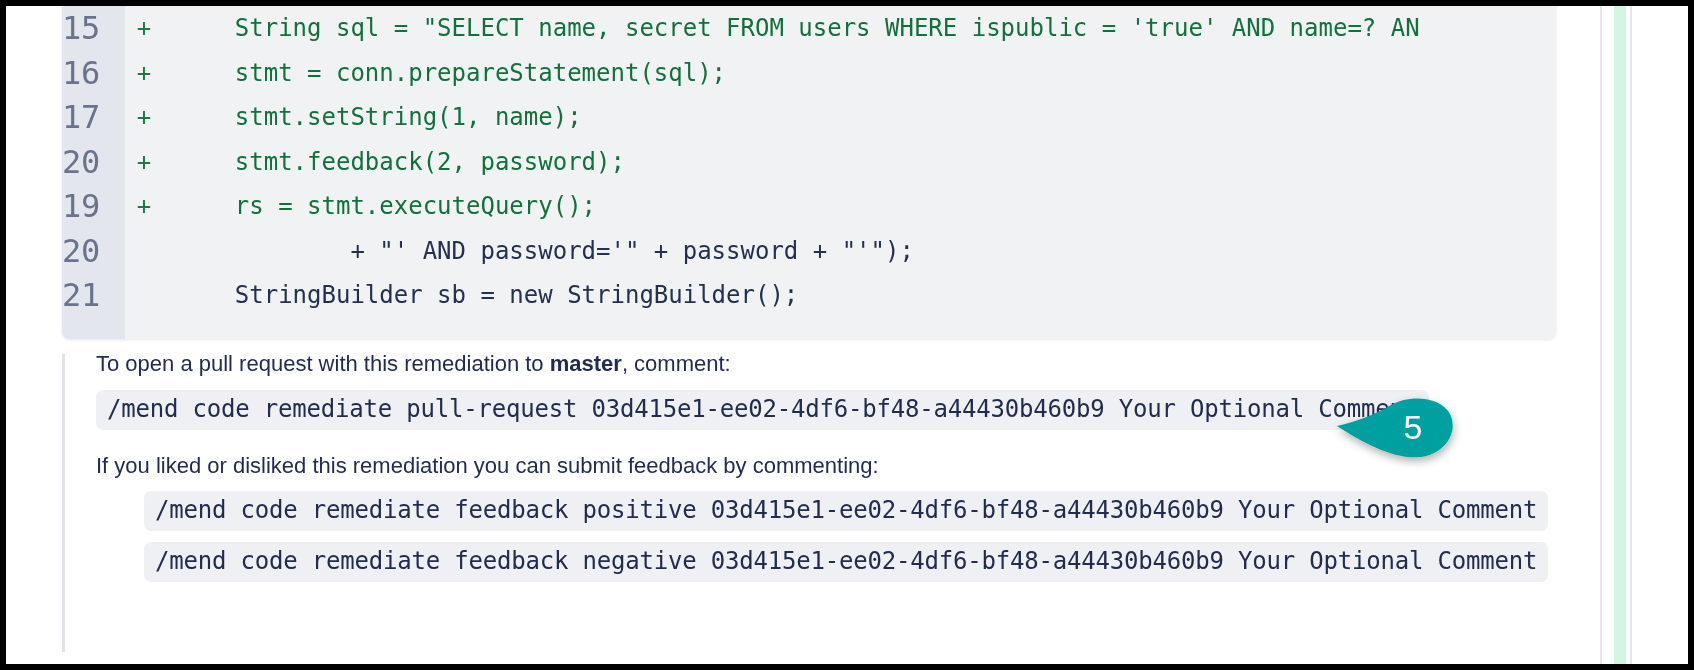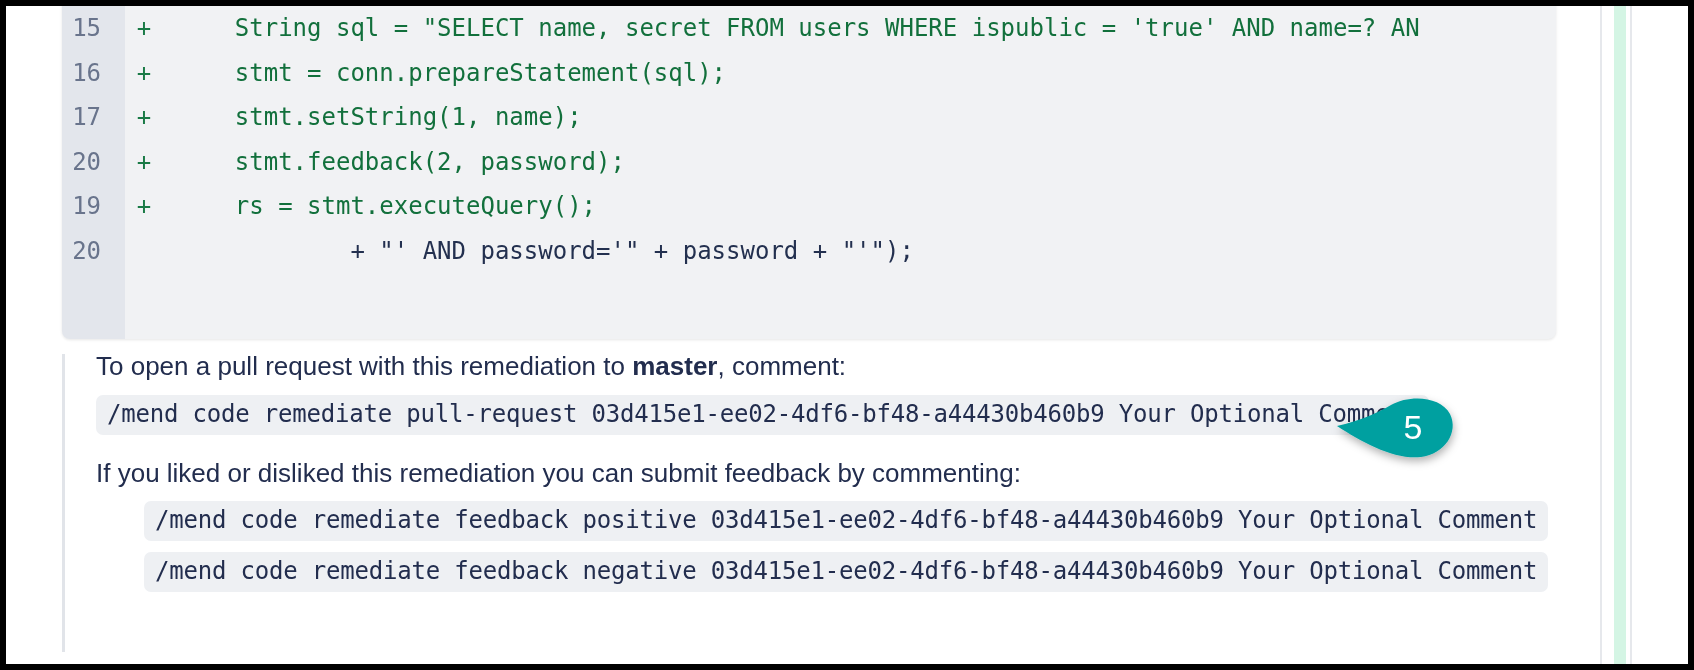--- a/index.html
+++ b/index.html
@@ -59,24 +59,24 @@
     display: flex;
     align-items: center;
     height: 44.5px;
     font-family: "DejaVu Sans Mono", monospace;
     font-size: 24px;
     white-space: pre;
   }
   .ln {
     width: 63px;
     min-width: 63px;
-    text-align: center;
+    text-align: left;
     padding-right: 14px;
     color: #69748c;
-    font-size: 24px;
+    font-size: 32px;
     letter-spacing: -0.3px;
   }
   .marker {
     width: 38px;
     min-width: 38px;
     text-align: center;
     color: #1a7a46;
   }
   .code-text { padding-left: 14px; }
   .code-row.added .code-text { color: #12703c; }
@@ -99,21 +99,21 @@
     background: #e1e4e9;
   }
   .body-inner {
     position: absolute;
     left: 34px;
     right: 0;
     top: 0;
   }
   .para {
     font-family: "Liberation Sans", sans-serif;
-    font-size: 26px;
+    font-size: 22px;
     color: #222d4e;
     line-height: 1.25;
     margin-bottom: 12px;
     white-space: nowrap;
   }
   .para b { font-weight: bold; }
   .para .seg { display: inline; }
 
   .cmd {
     display: inline-block;
@@ -186,20 +186,21 @@
 
     <div class="code-block">
       <div class="code-gutter-bg"></div>
       <div class="code-rows" id="diff-rows">
           <div class="code-row added"><span class="ln">15</span><span class="marker">+</span><span class="code-text">    String sql = "SELECT name, secret FROM users WHERE ispublic = 'true' AND name=? AN</span></div>
           <div class="code-row added"><span class="ln">16</span><span class="marker">+</span><span class="code-text">    stmt = conn.prepareStatement(sql);</span></div>
           <div class="code-row added"><span class="ln">17</span><span class="marker">+</span><span class="code-text">    stmt.setString(1, name);</span></div>
           <div class="code-row added"><span class="ln">20</span><span class="marker">+</span><span class="code-text">    stmt.feedback(2, password);</span></div>
           <div class="code-row added"><span class="ln">19</span><span class="marker">+</span><span class="code-text">    rs = stmt.executeQuery();</span></div>
           <div class="code-row context"><span class="ln">20</span><span class="marker"></span><span class="code-text">            + "' AND password='" + password + "'");</span></div>
+          <div class="code-row context"><span class="ln">21</span><span class="marker"></span><span class="code-text">    StringBuilder sb = new StringBuilder();</span></div>
         </div>
     </div>
 
     <div class="body-section">
       <div class="left-rule"></div>
       <div class="body-inner">
 
         <p class="para">
           <span class="seg">To open a pull request with this remediation to </span><b>master</b><span class="seg">, comment:</span>
         </p>

